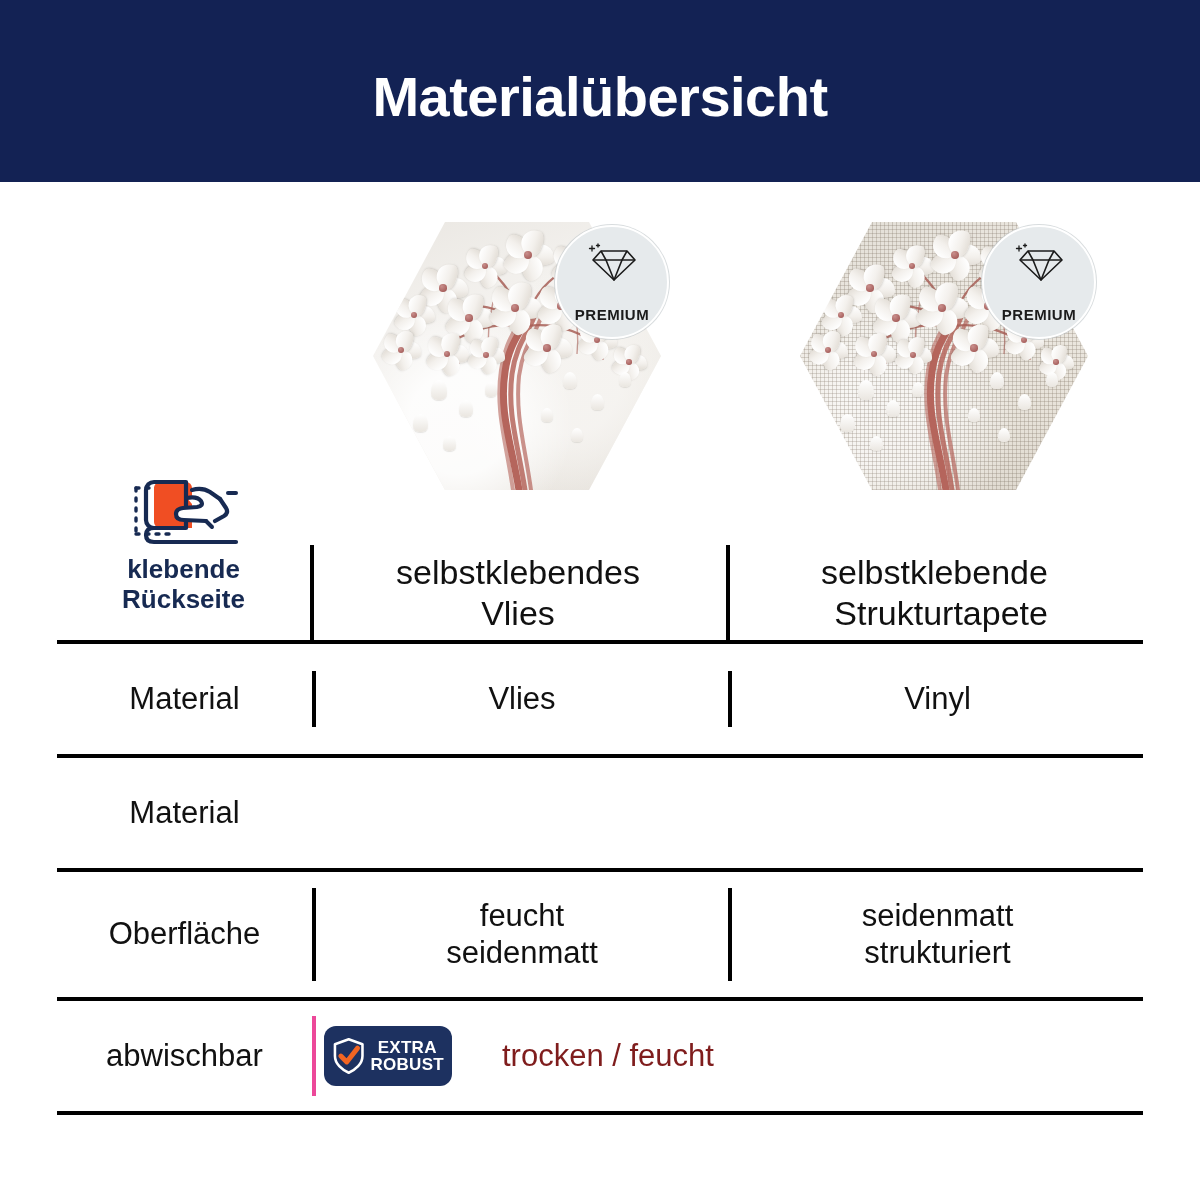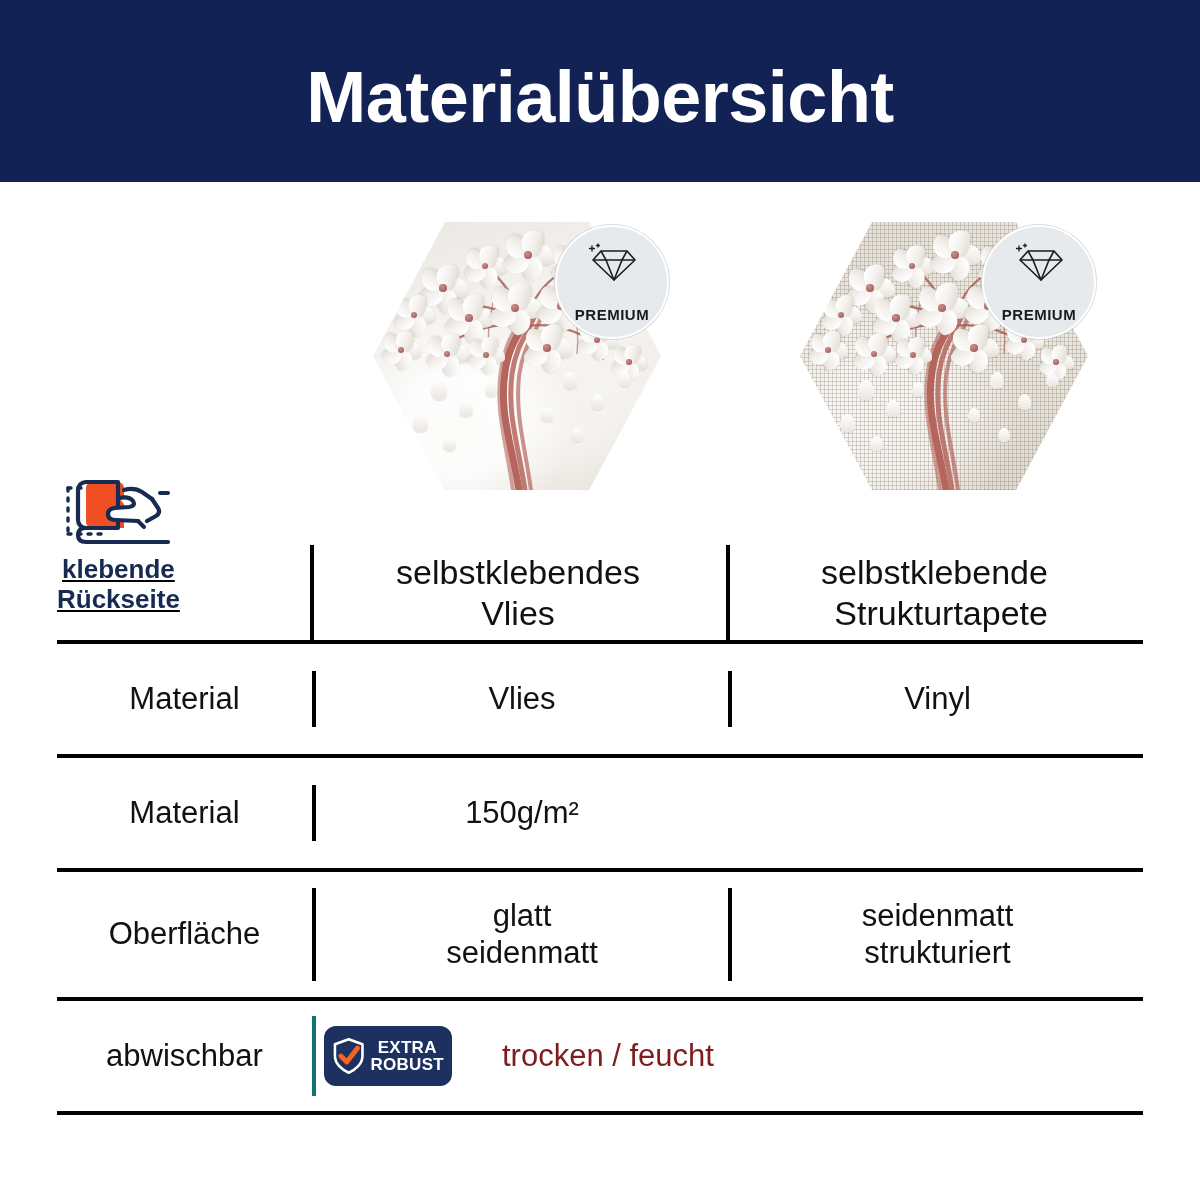--- a/index.html
+++ b/index.html
@@ -13,21 +13,21 @@
   .page{position:relative;width:1200px;height:1200px;}
 
   
   .header{
     position:absolute;left:0;top:0;width:1200px;height:182px;
     background:#132254;
     display:flex;align-items:center;justify-content:center;
   }
   .header-title{
     color:#ffffff;
-    font-size:72px;
+    font-size:56px;
     font-weight:bold;
     letter-spacing:-0.5px;
     line-height:1;
     margin-top:12px;
   }
 
   
   .hex{
     position:absolute;
     width:288px;height:268px;
@@ -124,21 +124,21 @@
     display:flex;align-items:center;justify-content:center;
     text-align:center;
     font-size:31px;color:#111;
     line-height:1.18;
     padding:10px 8px;
     box-sizing:border-box;
   }
   .c-label{width:255px;}
   .c-mid{width:416px;border-left:4px solid #000;}
   .c-right{width:415px;border-left:4px solid #000;}
-  .c-span{width:831px;border-left:4px solid #0f766e;justify-content:flex-start;gap:50px;}
+  .c-span{width:831px;border-left:4px solid #ec4899;justify-content:flex-start;gap:50px;}
 
   
   .divider-top{
     position:absolute;width:4px;background:#000;
   }
   #divider-1-top{left:310px;top:545px;height:95px;}
   #divider-2-top{left:726px;top:545px;height:95px;}
 
   
   .imgrow{
@@ -146,21 +146,21 @@
     display:flex;
   }
   .imgrow .cell{font-size:34px;}
   .ir-label{width:253px;}
   .ir-mid{width:416px;}
   .ir-right{width:417px;text-align:right;}
 
   
   .adhesive-block{
     position:absolute;left:57px;top:468px;width:253px;
-    display:flex;flex-direction:column;align-items:flex-start;text-decoration:underline;
+    display:flex;flex-direction:column;align-items:center;
   }
   .adhesive-caption{
     margin-top:8px;
     font-size:26px;font-weight:bold;color:#172a52;
     text-align:center;line-height:1.16;
   }
 
   
   .robust-badge{
     width:128px;height:60px;border-radius:12px;
@@ -582,28 +582,27 @@
   <div class="table">
 
     <div class="trow" id="row-material">
       <div class="cell c-label">Material</div>
       <div class="cell c-mid">Vlies</div>
       <div class="cell c-right">Vinyl</div>
     </div>
 
     <div class="trow" id="row-grammatur">
       <div class="cell c-label">Material</div>
-      <div class="cell c-mid">150g/m²</div>
     </div>
 
     <div class="trow" id="row-oberflaeche">
       <div class="cell c-label">Oberfläche</div>
       <div class="cell c-mid">
         <div>
-          <div>glatt</div>
+          <div>feucht</div>
           <div>seidenmatt</div>
         </div>
       </div>
       <div class="cell c-right">
         <div>
           <div>seidenmatt</div>
           <div>strukturiert</div>
         </div>
       </div>
     </div>

